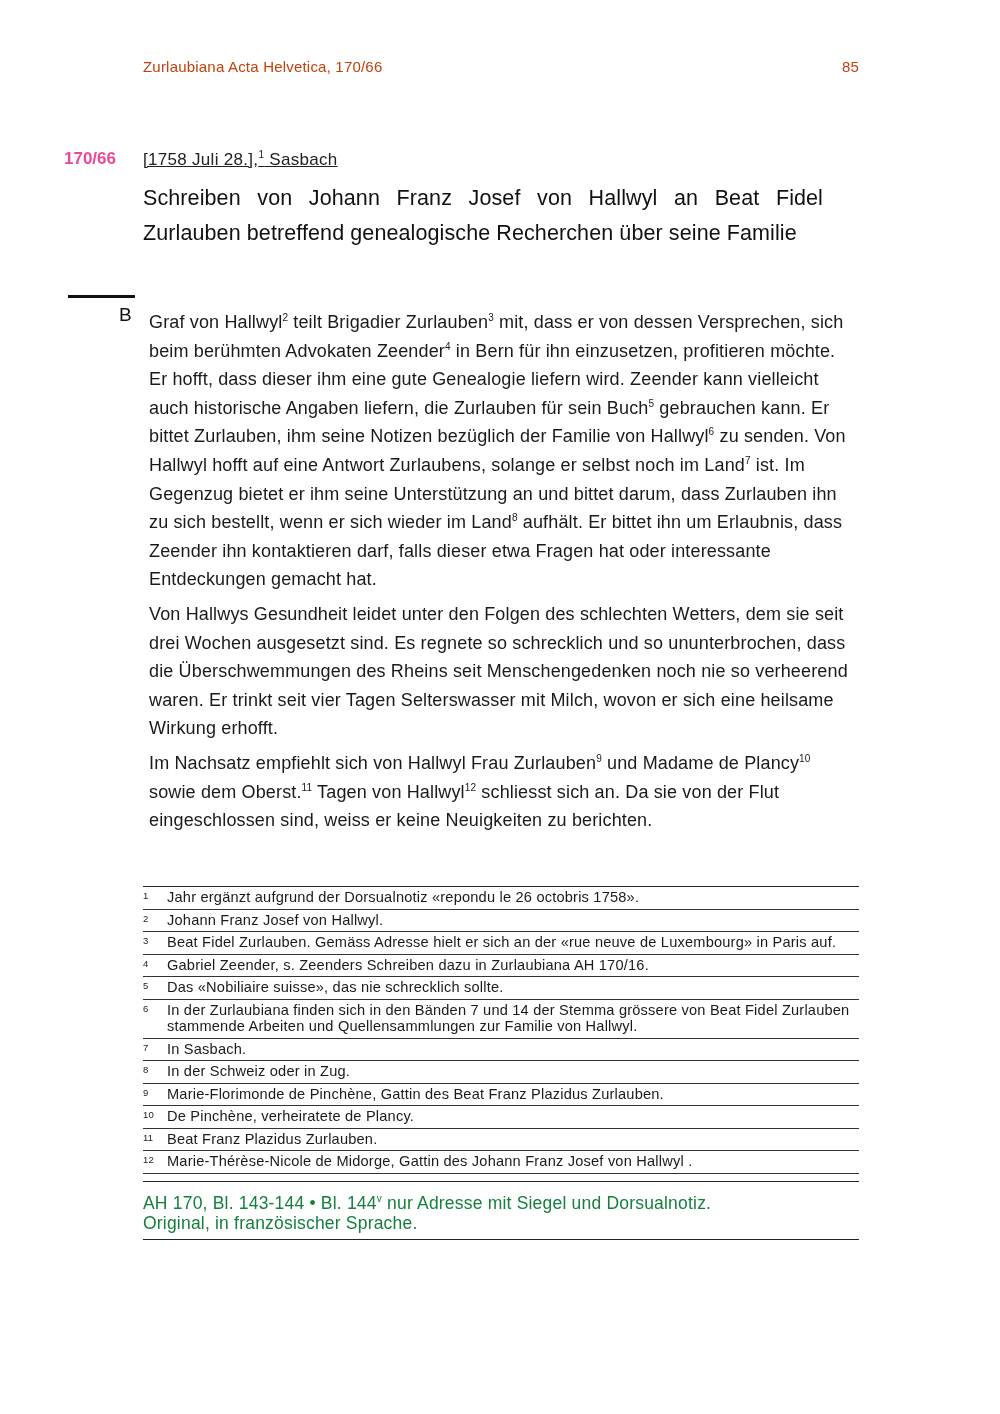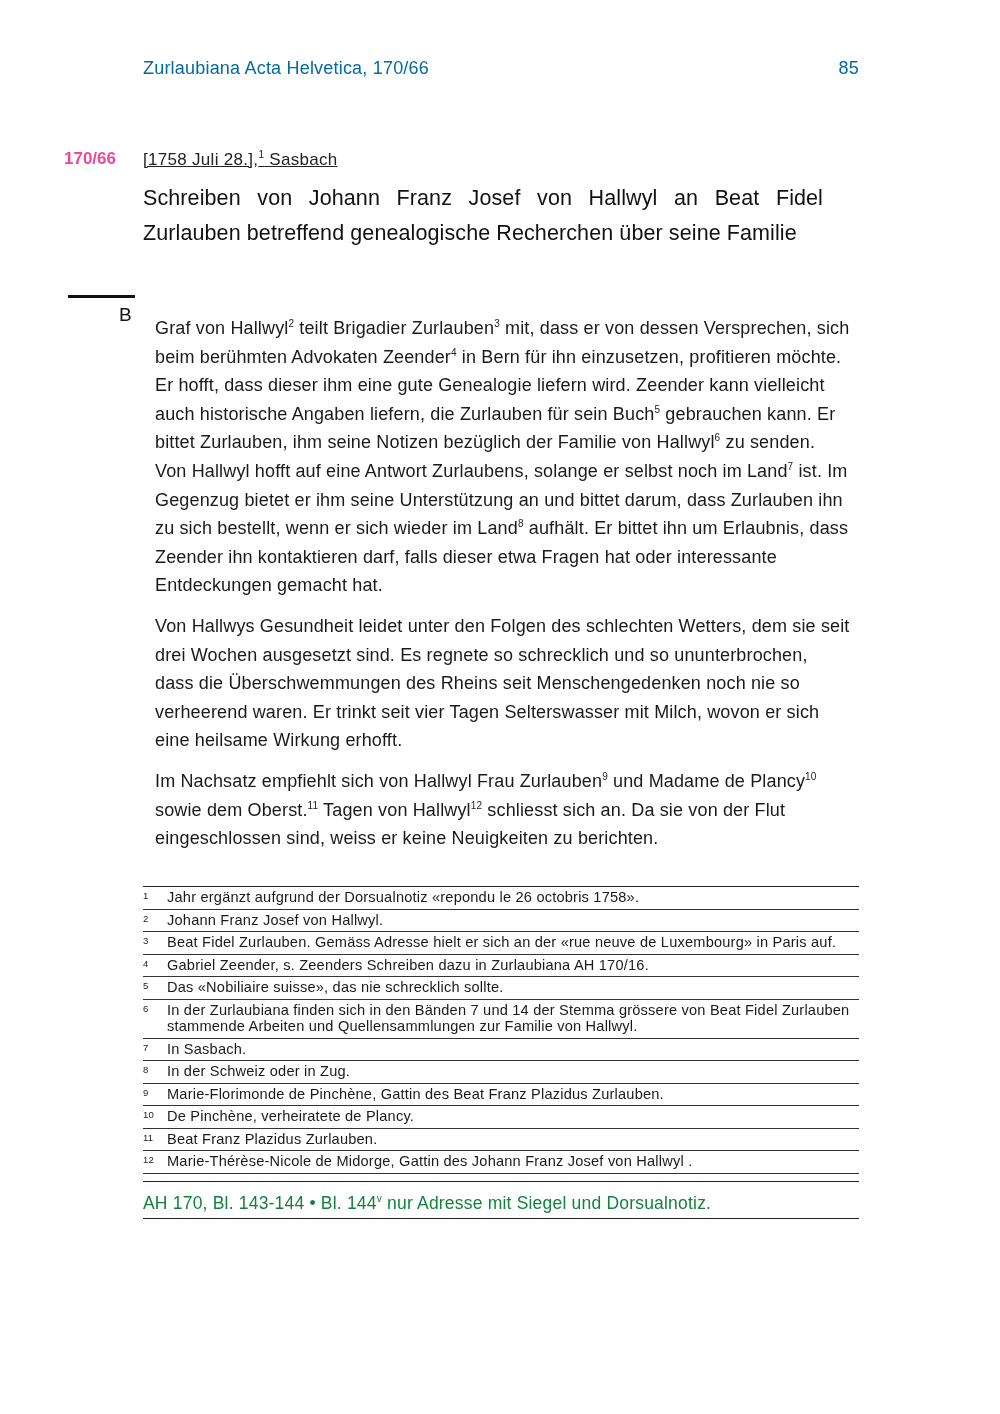--- a/index.html
+++ b/index.html
@@ -2,21 +2,21 @@
 <html><head>
 <meta charset="utf-8">
 <style>
   html, body { margin: 0; padding: 0; background: #ffffff; }
   body {
     width: 1000px; height: 1414px; position: relative; overflow: hidden;
     color: #111; font-family: "Liberation Sans", "DejaVu Sans", sans-serif;
   }
   .running-head {
     position: absolute; left: 143px; top: 58px; width: 716px;
-    font-size: 18px; letter-spacing: 0.2px; color: #0369a1;
+    font-size: 15px; letter-spacing: 0.2px; color: #c2410c;
   }
   .running-head .page-no { position: absolute; right: 0; top: 0; }
   .doc-id {
     position: absolute; left: 64px; top: 149px;
     font-size: 17px; font-weight: bold; color: #ec4899;
   }
   .doc-date {
     position: absolute; left: 143px; top: 149px;
     font-size: 17px; color: #222; letter-spacing: 0.3px; text-decoration: underline;
   }
@@ -29,21 +29,21 @@
   .rule-short {
     position: absolute; left: 68px; top: 295px; width: 67px; height: 3px; background: #111;
   }
   .b-marker {
     position: absolute; left: 119px; top: 304px; font-size: 19px; color: #111;
   }
   .body-text {
     position: absolute; left: 143px; top: 302px; width: 720px;
     font-size: 18px; line-height: 28.6px; color: #1a1a1a; letter-spacing: 0.15px;
   }
-  .body-text p { margin: 12px; }
+  .body-text p { margin: 6px; }
   .body-text sup { font-size: 10px; line-height: 0; }
   .footnotes {
     position: absolute; left: 143px; top: 886px; width: 716px;
     border-top: 1.5px solid #222;
   }
   .fn {
     position: relative; border-bottom: 1.5px solid #333;
     padding: 2px 0 3px 24px; font-size: 14.6px; line-height: 16.5px; color: #1a1a1a;
     letter-spacing: 0.2px;
   }
@@ -92,14 +92,15 @@
       <div class="fn"><span class="fn-num">6</span><span>In der Zurlaubiana finden sich in den Bänden 7 und 14 der Stemma grössere von Beat Fidel Zurlauben stammende Arbeiten und Quellensammlungen zur Familie von Hallwyl.</span></div>
       <div class="fn"><span class="fn-num">7</span><span>In Sasbach.</span></div>
       <div class="fn"><span class="fn-num">8</span><span>In der Schweiz oder in Zug.</span></div>
       <div class="fn"><span class="fn-num">9</span><span>Marie-Florimonde de Pinchène, Gattin des Beat Franz Plazidus Zurlauben.</span></div>
       <div class="fn"><span class="fn-num">10</span><span>De Pinchène, verheiratete de Plancy.</span></div>
       <div class="fn"><span class="fn-num">11</span><span>Beat Franz Plazidus Zurlauben.</span></div>
       <div class="fn"><span class="fn-num">12</span><span>Marie-Thérèse-Nicole de Midorge, Gattin des Johann Franz Josef von Hallwyl .</span></div>
     </div>
   <div class="source-note">
     <div><span>AH 170, Bl. 143-144 • Bl. 144</span><sup>v</sup><span> nur Adresse mit Siegel und Dorsualnotiz.</span></div>
+    <div>Original, in französischer Sprache.</div>
   </div>
 </div>
 
 </body></html>

